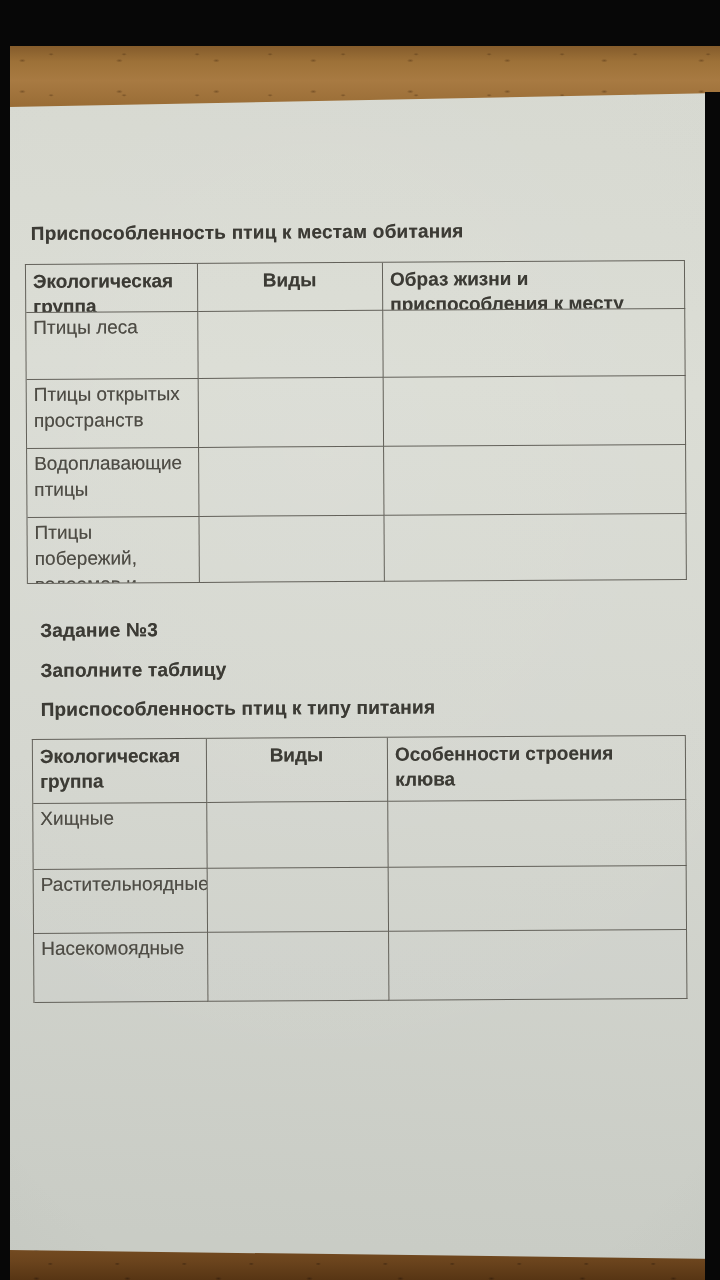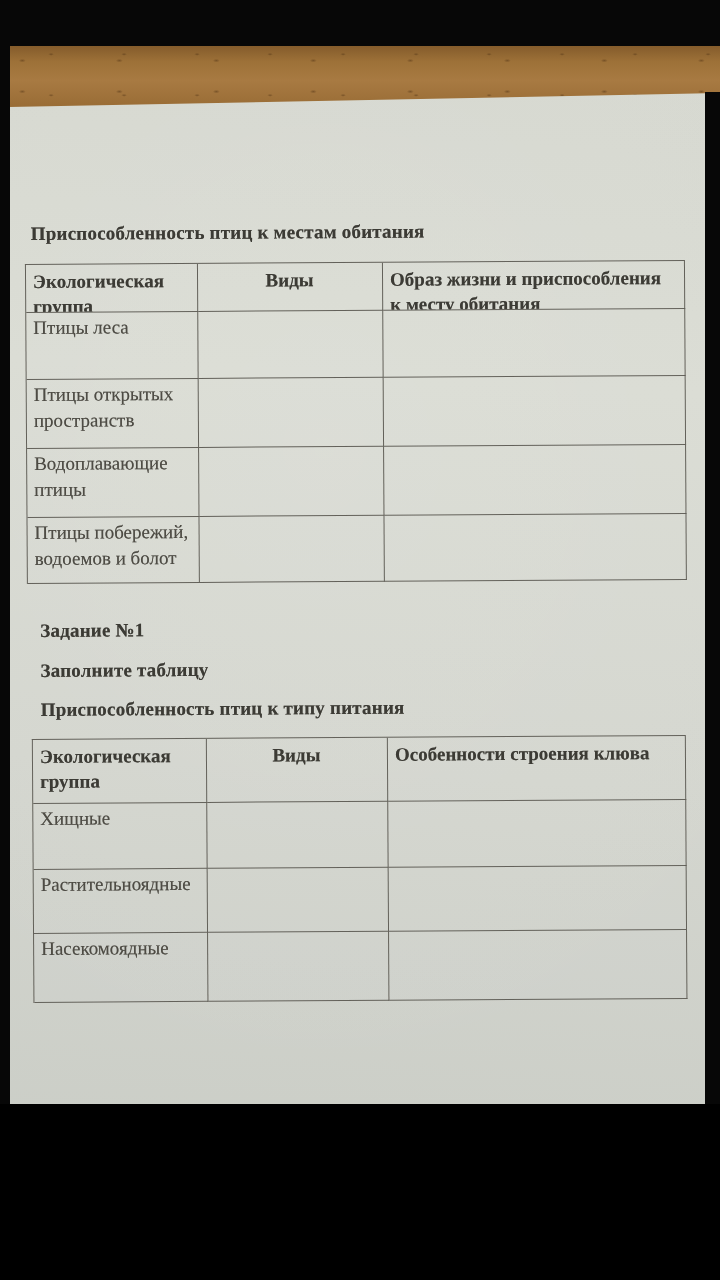--- a/index.html
+++ b/index.html
@@ -1,19 +1,19 @@
 <!DOCTYPE html>
 <html><head>
 <meta charset="utf-8">
 <style>
   html,body{margin:0;padding:0;background:#000;}
   #stage{
-    position:relative;width:720px;height:1104px;overflow:hidden;
+    position:relative;width:720px;height:1280px;overflow:hidden;
     background:#070707;
-    font-family:Liberation Serif, serif;
+    font-family:Liberation Sans, sans-serif;
   }
   
   .wood{position:absolute;left:0;width:720px;}
   .wood-top{
     top:42px;height:70px;
     background-image:
       radial-gradient(ellipse 5px 2.5px at 23% 60%, rgba(80,50,20,0.50), transparent 70%),
       radial-gradient(ellipse 4px 2px at 70% 30%, rgba(70,42,16,0.45), transparent 70%),
       linear-gradient(180deg,#7e5628 0%,#9d7138 28%,#a87a42 55%,#96螊6a33 100%);
     background-image:
@@ -105,21 +105,21 @@
 
         <div class="cell">Водоплавающие птицы</div>
         <div class="cell"></div>
         <div class="cell"></div>
 
         <div class="cell">Птицы побережий, водоемов и болот</div>
         <div class="cell"></div>
         <div class="cell"></div>
       </div>
 
-      <div class="heading task">Задание №1</div>
+      <div class="heading task">Задание №3</div>
       <div class="heading instr">Заполните таблицу</div>
       <div class="heading title2">Приспособленность птиц к типу питания</div>
 
       <div class="tbl tbl2">
         <div class="cell head">Экологическая группа</div>
         <div class="cell head center">Виды</div>
         <div class="cell head">Особенности строения клюва</div>
 
         <div class="cell">Хищные</div>
         <div class="cell"></div>

